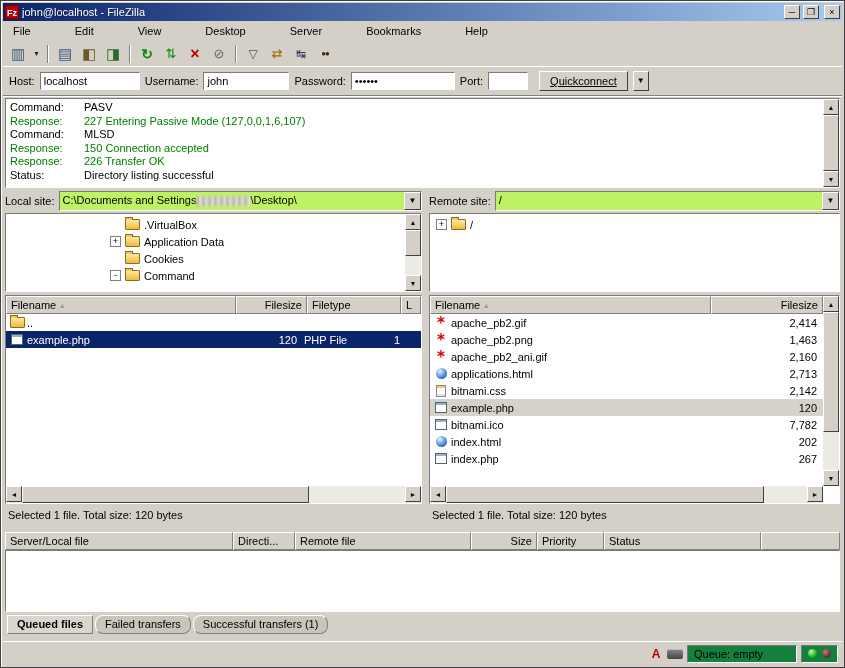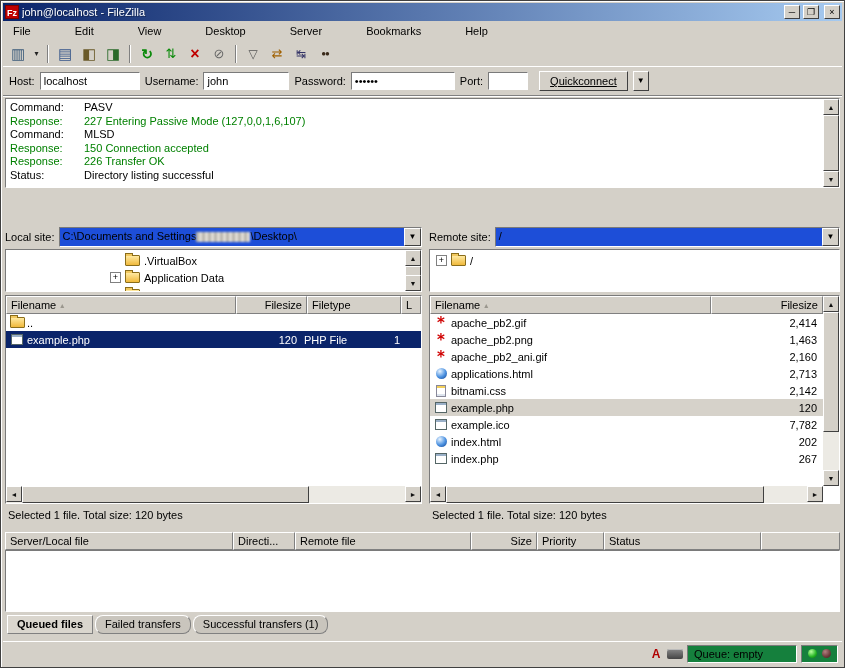--- a/index.html
+++ b/index.html
@@ -69,25 +69,25 @@
           display:flex; align-items:center; justify-content:center; }
   .vtrack { position:absolute; left:0; right:0; top:16px; bottom:16px; }
   .vthumb { position:absolute; left:0; width:16px; background:#d4d0c8; border:1px solid;
             border-color:#fff #404040 #404040 #fff; }
   .htrack { flex:1; position:relative; }
   .hthumb { position:absolute; top:0; height:17px; background:#d4d0c8; border:1px solid;
             border-color:#fff #404040 #404040 #fff; }
 
   
   .sitesrow { height:101px; flex:0 0 101px; display:flex; margin:0 2px 3px; gap:7px; }
-  .sitepane { flex:0 0 417px; width:417px; display:flex; flex-direction:column;margin-top:36px; }
+  .sitepane { flex:0 0 417px; width:417px; display:flex; flex-direction:column; }
   .sitepane.remote { flex:1; }
   .comborow { height:20px; display:flex; align-items:center; gap:4px; }
   .combolabel { white-space:nowrap; }
-  .combo { flex:1; height:20px; display:flex; background:#1d4ed8; border:1px solid;
+  .combo { flex:1; height:20px; display:flex; background:#bef264; border:1px solid;
            border-color:#7a7a7a #fff #fff #7a7a7a; }
   .combotext { flex:1; padding:2px 3px; white-space:nowrap; overflow:hidden; }
   .combobtn { width:17px; background:#d4d0c8; border:1px solid; border-color:#fff #404040 #404040 #fff;
               font-size:8px; text-align:center; line-height:16px; }
   .blurname { display:inline-block; width:54px; height:10px; vertical-align:middle;
               background:repeating-linear-gradient(90deg,#b9b5ad 0 3px,#e2ded6 3px 6px); filter:blur(1px); }
   .treebox { flex:1; margin-top:2px; position:relative; overflow:hidden; }
   .treerows { padding-top:2px; }
   .trow { height:17px; display:flex; align-items:center; gap:4px; white-space:nowrap; }
   .indent-deep { padding-left:104px; }
@@ -436,21 +436,21 @@
           <span class="fic">
               <span class="i-win"></span>
             </span>
           <span class="fname">example.php</span>
           <span class="fsize">120</span>
         </div>
         <div class="frow">
           <span class="fic">
               <span class="i-win"></span>
             </span>
-          <span class="fname">example.ico</span>
+          <span class="fname">bitnami.ico</span>
           <span class="fsize">7,782</span>
         </div>
         <div class="frow">
           <span class="fic">
               <span class="i-ball"></span>
             </span>
           <span class="fname">index.html</span>
           <span class="fsize">202</span>
         </div>
         <div class="frow">

